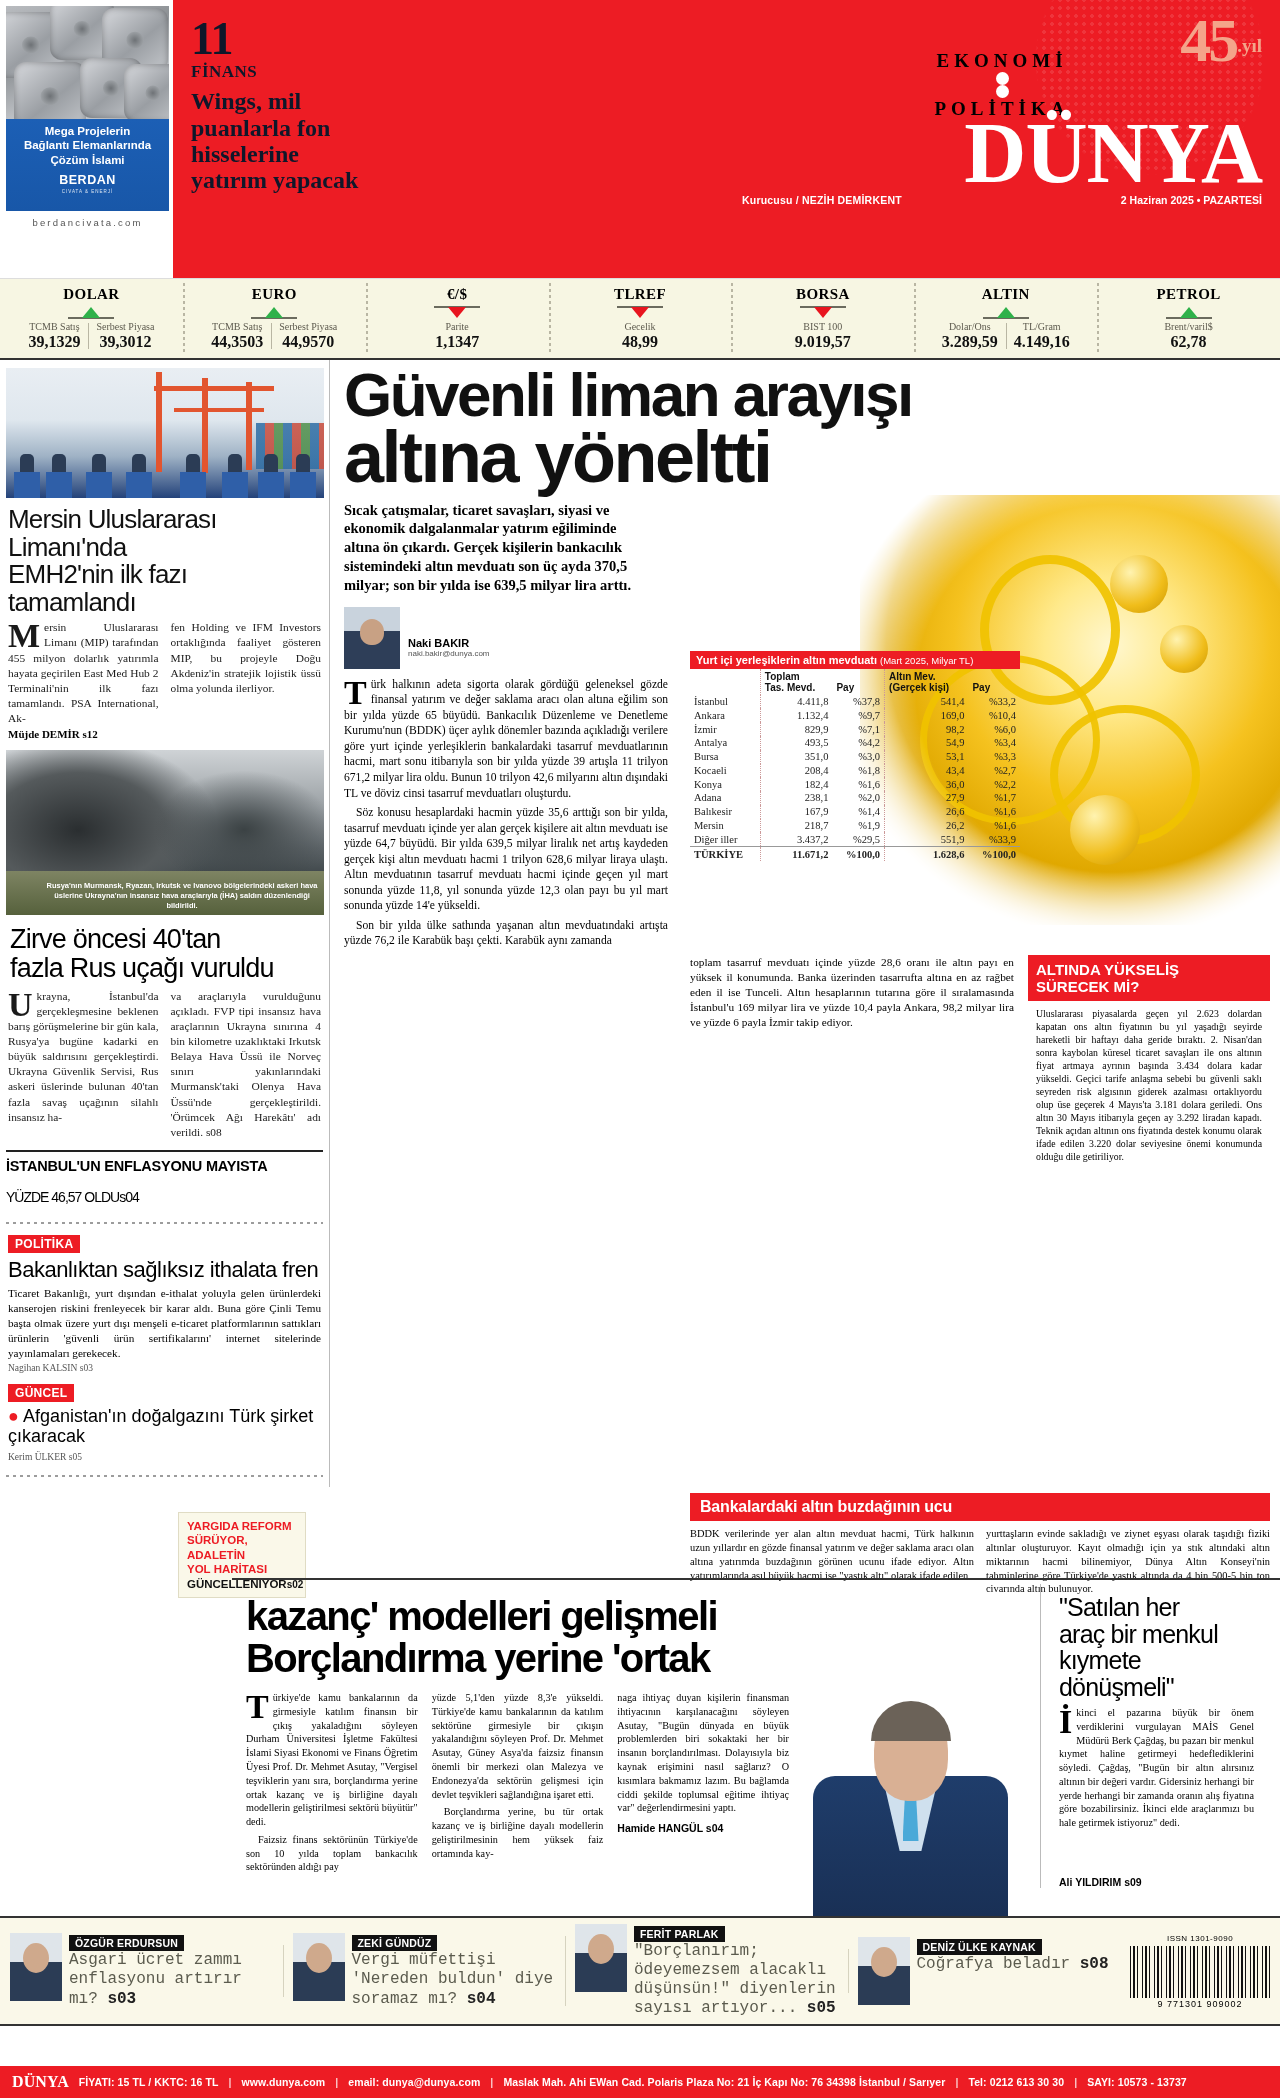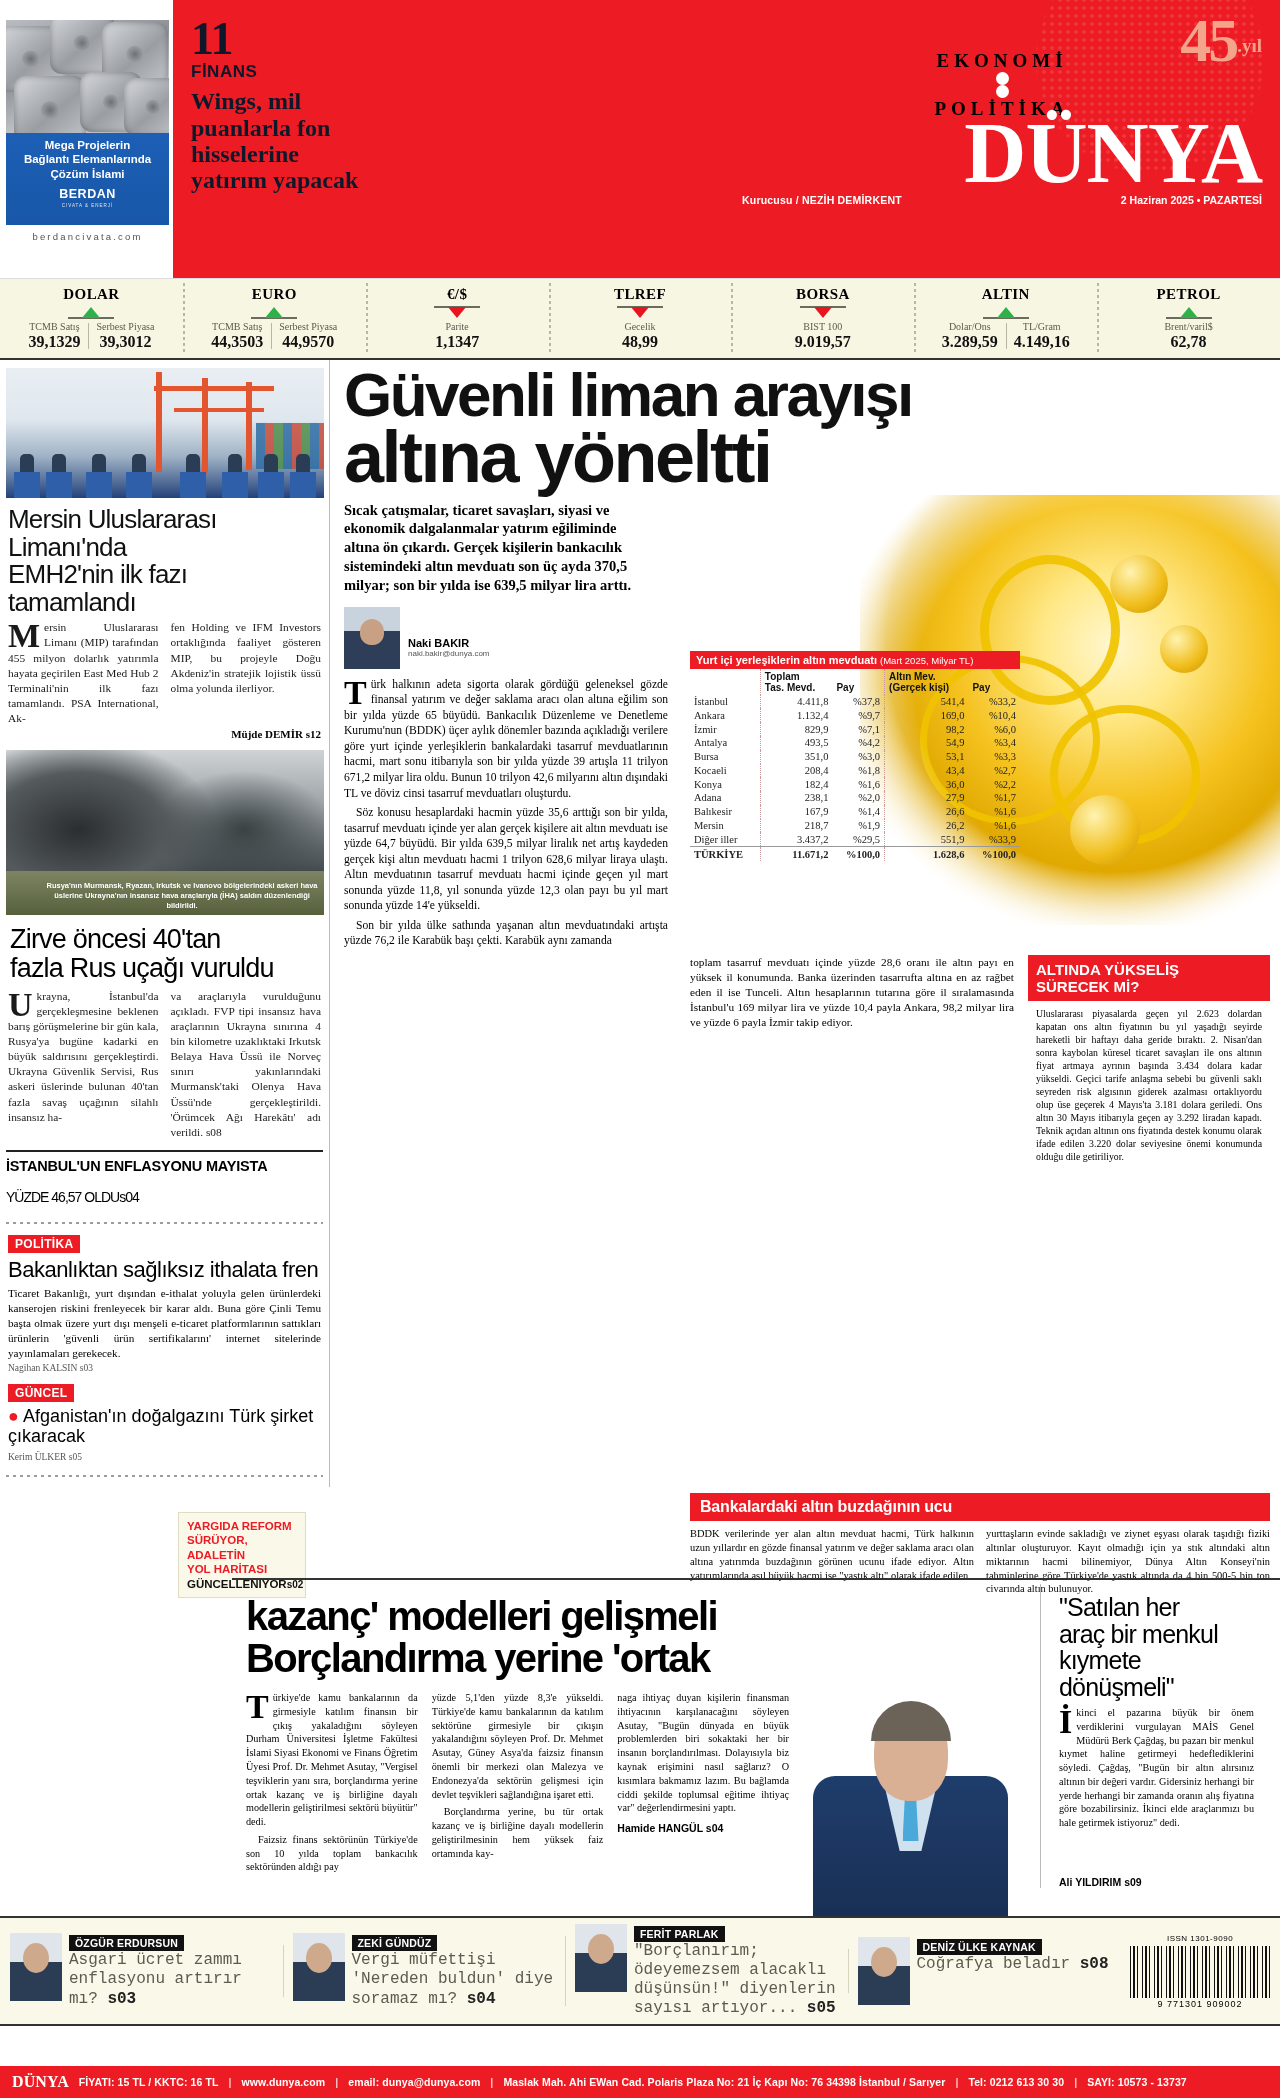--- a/index.html
+++ b/index.html
@@ -7,41 +7,41 @@
     width: 1280px; height: 2098px;
     background: #ffffff;
     font-family: "Liberation Serif", serif;
     overflow: hidden;
     position: relative;
   }
   .page { width: 1280px; height: 2098px; position: relative; background:#fff; }
 
   
   .topstrip { display: flex; height: 278px; width: 1280px; }
-  .ad-left { width: 173px; padding: 20px 4px 0 6px; }
+  .ad-left { width: 173px; padding: 6px 4px 0 6px; }
   .ad-img {
     width: 163px; height: 205px;
     background: linear-gradient(160deg,#b9bcc0 0%,#8e9296 25%,#cfd2d6 50%,#7d8185 72%,#a8abb0 100%);
     position: relative; overflow: hidden;
   }
   .bolt { position:absolute; border-radius:12px; background:linear-gradient(140deg,#d8dade,#9a9ea3 55%,#c5c8cc); box-shadow: inset 0 0 6px rgba(0,0,0,.35); }
   .bolt:after{content:"";position:absolute;left:50%;top:50%;width:26%;height:26%;transform:translate(-50%,-50%);border-radius:50%;background:radial-gradient(circle,#6e7276,#b0b4b8);}
   .ad-caption {
     position:absolute; left:0; right:0; bottom:0; height: 92px;
     background: linear-gradient(180deg,#1c5fb5,#1857a8);
     color:#fff; text-align:center; padding-top:5px;
     font-family:"Liberation Sans",sans-serif; font-weight:bold; font-size:11.5px; line-height:1.25;
   }
   .ad-logo { margin-top:6px; font-size:12.5px; letter-spacing:.5px; }
   .ad-logo small{display:block;font-size:4.5px;letter-spacing:1px;font-weight:normal;opacity:.85}
   .ad-url { font-family:"Liberation Sans",sans-serif; font-size:9.5px; letter-spacing:2.2px; color:#555; text-align:center; margin-top:6px; }
 
   .promo { width: 222px; background:#ed1c24; color:#0f172a; padding:18px 16px 0 18px; }
   .promo .num { font-family:"Liberation Serif",serif; font-weight:bold; font-size:46px; line-height:.92; letter-spacing:-1px;}
-  .promo .sec { font-family:Liberation Sans, sans-serif; font-weight:bold; font-size:17px; letter-spacing:.5px; margin-top:2px;}
+  .promo .sec { font-family:Liberation Serif, serif; font-weight:bold; font-size:17px; letter-spacing:.5px; margin-top:2px;}
   .promo .txt { font-family:"Liberation Serif",serif; font-weight:bold; font-size:24px; line-height:1.1; margin-top:6px; }
 
   .masthead { flex:1; background:#ed1c24; position:relative; overflow:hidden; }
   .halftone { position:absolute; right:-20px; top:-60px; width:300px; height:240px; border-radius:50%;
     background: radial-gradient(circle at 40% 60%, rgba(255,255,255,.0) 0, rgba(255,255,255,.0) 55%, rgba(255,255,255,.22) 56%);
     background-image: radial-gradient(#ffffff33 1.6px, transparent 1.7px);
     background-size: 8px 8px; opacity:.55;
     -webkit-mask-image: radial-gradient(circle at 50% 50%, #000 58%, transparent 60%);
             mask-image: radial-gradient(circle at 50% 50%, #000 58%, transparent 60%);
   }
@@ -84,21 +84,21 @@
   .photo-port { width:318px; height:130px; margin:8px 6px 0 6px;
      background:linear-gradient(180deg,#e9eef3 0%,#dfe7ee 40%,#9fb2c5 68%,#23427a 100%); position:relative; overflow:hidden;}
   .crane{position:absolute; background:#e2552f;}
   .ppl{position:absolute;bottom:10px;height:34px;width:14px;background:#2b3c55;border-radius:5px 5px 0 0;}
   .podium{position:absolute;bottom:0;height:26px;width:26px;background:#2f5fa8;}
 
   .hl-mersin { font-family:"Liberation Sans",sans-serif; font-size:26px; font-weight:normal; line-height:1.06; letter-spacing:-.8px; padding:8px 8px 4px 8px; color:#111;}
   .body2 { column-count:2; column-gap:12px; padding:0 8px; font-family:"Liberation Serif",serif; font-size:11.4px; line-height:1.33; text-align:justify; color:#1a1a1a;}
   .body2 p{text-indent:0;}
   .dropcap{float:left; font-size:34px; line-height:.82; font-weight:bold; padding:2px 4px 0 0;}
-  .byline { font-family:"Liberation Serif",serif; font-weight:bold; font-size:11px; text-align:right; padding:2px 8px 0; }
+  .byline { font-family:"Liberation Serif",serif; font-weight:bold; font-size:11px; text-align:left; padding:2px 8px 0; }
 
   .photo-smoke{ width:318px; height:165px; margin:10px 6px 0 6px; position:relative; overflow:hidden;
     background:linear-gradient(180deg,#cfd3d6 0%,#9aa0a4 35%,#5d6468 60%,#3a4245 78%,#6b6f60 100%);}
   .smokecap{position:absolute;left:40px;right:6px;bottom:4px;color:#fff;font-family:"Liberation Sans",sans-serif;font-size:7.5px;line-height:1.35;font-weight:bold;text-align:center;}
   .hl-rus { font-family:"Liberation Sans",sans-serif; font-size:27px; line-height:1.06; letter-spacing:-.8px; padding:10px 10px 6px 10px;}
   .enf-box{ border-top:2px solid #222; margin:10px 6px 0; padding-top:6px;}
   .enf-k { font-family:"Liberation Sans",sans-serif; font-weight:bold; font-size:14.5px; letter-spacing:-.2px;}
   .enf-b { font-family:"Liberation Sans",sans-serif; font-weight:bold; font-size:30px; letter-spacing:-1px; margin-top:1px;}
   .enf-b span{font-size:14px; font-weight:normal;}
 

